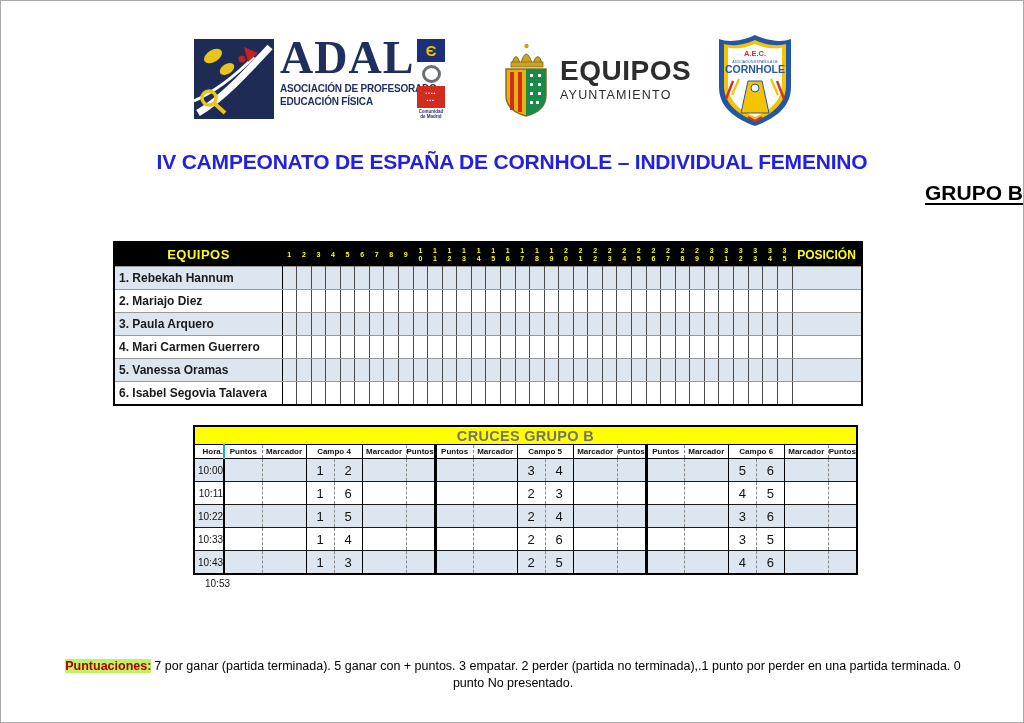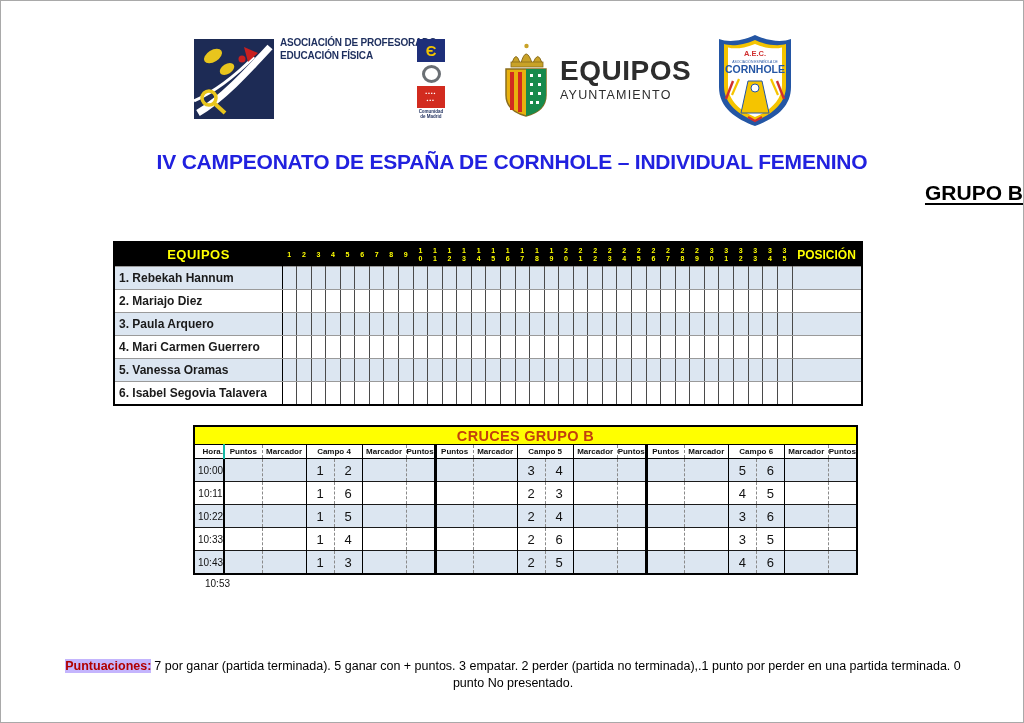--- a/index.html
+++ b/index.html
@@ -40,58 +40,59 @@
   .eq-pos .pos-label{font-size:12px;font-weight:bold;text-align:center;}
   .rh{display:flex;flex-direction:column;align-items:center;justify-content:center;height:100%;
       font-size:7px;line-height:7.5px;font-weight:bold;}
   .equipos td{height:22px;padding:0;border-left:1px solid #4a4a4a;border-right:1px solid #4a4a4a;
       border-top:1px solid #9a9a9a;border-bottom:1px solid #9a9a9a;}
   .equipos td.p-name{font-size:12px;font-weight:bold;color:#1a1a1a;padding-left:4px;border-right:1px solid #000;}
   .equipos tbody tr:nth-child(odd) td{background:#dce6f1;}
   
   .cruces-wrap{position:absolute;left:192px;top:424px;}
   .cruces{table-layout:fixed;border:2px solid #000;}
-  .ctitle{background:#ffff00;color:#c2410c;font-size:14.5px;font-weight:bold;height:17px;
+  .ctitle{background:#ffff00;color:#737373;font-size:14.5px;font-weight:bold;height:17px;
       border:1px solid #000;padding:0;letter-spacing:0.3px;}
   .cruces thead tr.lblrow th{background:#fff;font-size:8px;font-weight:bold;color:#111;
       height:13px;padding:0;border-bottom:1px solid #000;}
   .cruces th.h-hora{font-size:9.5px;text-align:right;padding-left:2px;border-right:2px solid #14b8a6;}
   .cruces th.campo{font-size:8.5px;}
   .cruces td{height:22px;padding:0;border-top:1px solid #1a1a1a;}
-  .cruces td.d-hora{font-size:10px;text-align:center;padding-left:3px;border-right:2px solid #000;color:#111;}
+  .cruces td.d-hora{font-size:10px;text-align:right;padding-left:3px;border-right:2px solid #000;color:#111;}
   .cruces .num{font-size:13px;text-align:center;color:#111;}
   .cruces .dr{border-right:1px dashed #8a8a8a;}
   .cruces .sr{border-right:1px solid #000;}
   .cruces .gl{border-left:3px solid #000;}
   .cruces tbody tr:nth-child(odd) td{background:#dce6f1;}
   .end-time{font-size:10px;color:#111;margin:3px 0 0 12px;}
   
   .footer{position:absolute;top:644px;left:62px;width:900px;text-align:center;
       font-size:12.5px;line-height:17px;color:#000;}
-  .hl{background:#c4b5fd;color:#b00000;font-weight:bold;}
+  .hl{background:#bef264;color:#b00000;font-weight:bold;}
   .after-hl{margin-left:3px;}
 </style>
 </head>
 <body>
 
 <div class="page">
 
   <div class="logo adal">
     <svg class="adal-emblem" width="80" height="80" viewBox="0 0 80 80">
       <rect x="0" y="0" width="80" height="80" fill="#1d2b55"></rect>
       <path d="M4,74 C28,60 52,34 76,8" stroke="#ffffff" stroke-width="7" fill="none"></path>
       <path d="M0,62 C22,52 40,38 60,18" stroke="#ffffff" stroke-width="3" fill="none"></path>
       <ellipse cx="19" cy="17" rx="10" ry="6" fill="#e8c51d" transform="rotate(-32 19 17)"></ellipse>
       <ellipse cx="33" cy="30" rx="8" ry="5" fill="#e8c51d" transform="rotate(-32 33 30)"></ellipse>
       <polygon points="50,8 64,14 54,23" fill="#c82020"></polygon>
       <circle cx="48" cy="20" r="3.5" fill="#c82020"></circle>
       <circle cx="15" cy="59" r="7" fill="none" stroke="#e8c51d" stroke-width="3.5"></circle>
       <line x1="20" y1="64" x2="31" y2="74" stroke="#e8c51d" stroke-width="4"></line>
     </svg>
     <div class="adal-text">
+      <div class="adal-name">ADAL</div>
       <div class="adal-sub">ASOCIACIÓN DE PROFESORADO</div>
       <div class="adal-sub">EDUCACIÓN FÍSICA</div>
     </div>
     <div class="mini-col">
       <div class="mini-eu">Є</div>
       <div class="mini-seal"></div>
       <div class="mini-madrid">
         <div class="madrid-flag">
             <span>▪▪▪▪</span>
             <span>▪▪▪</span>

